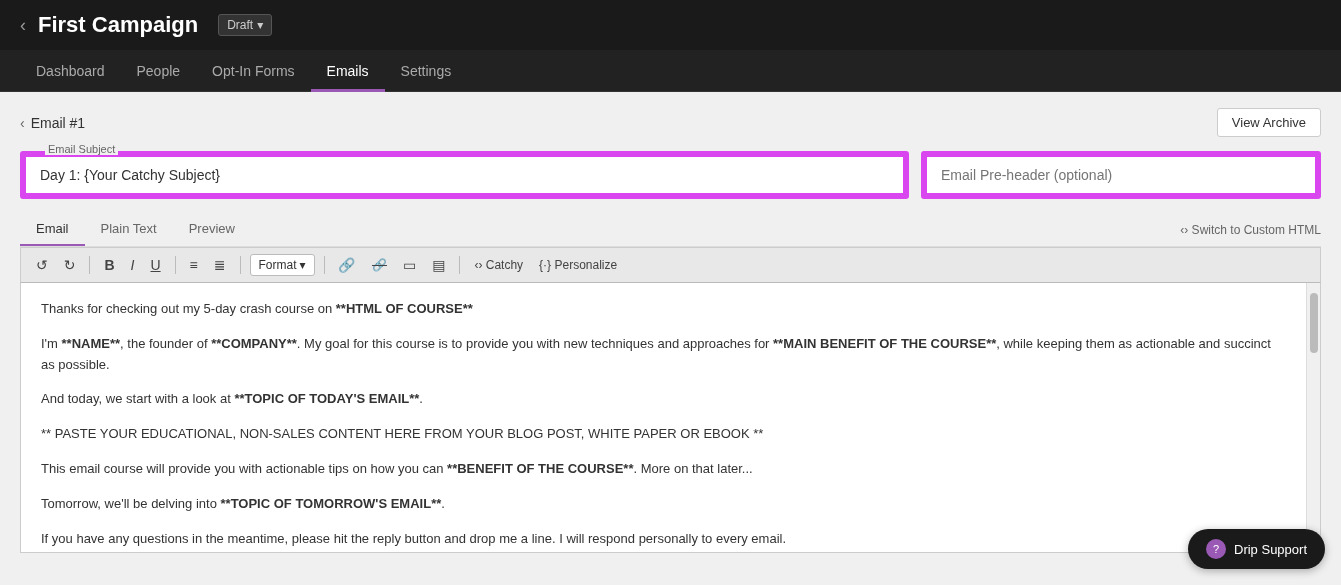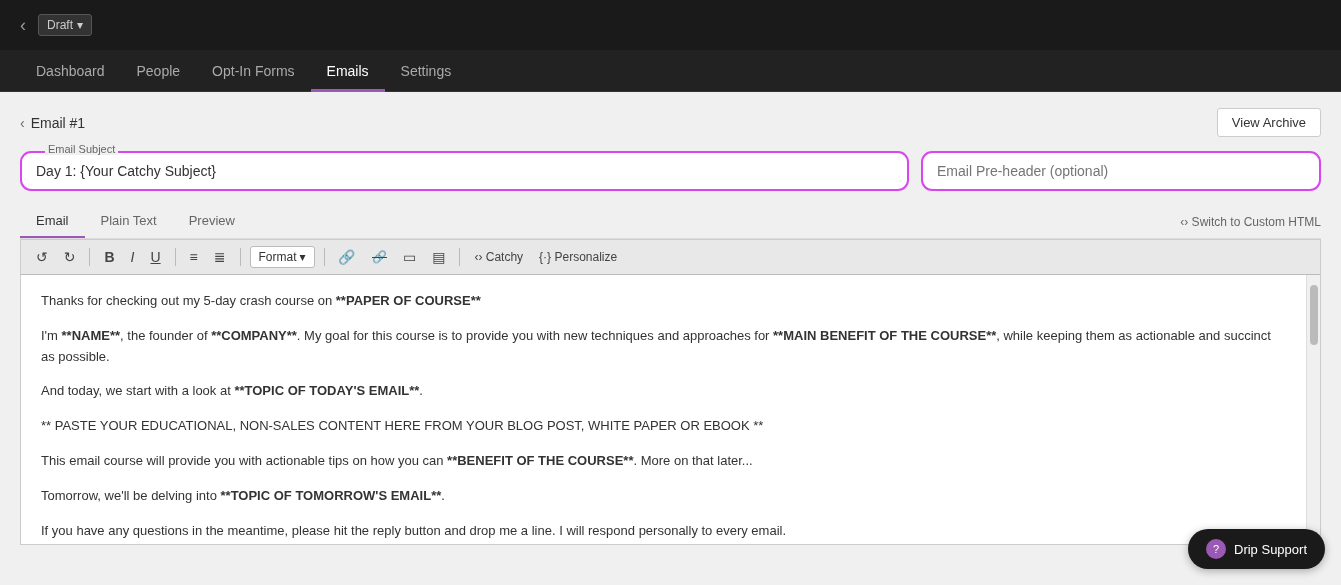--- a/index.html
+++ b/index.html
@@ -115,25 +115,25 @@
       position: absolute;
       top: -8px;
       left: 25px;
       background: #f0f0f0;
       font-size: 11px;
       color: #666;
       padding: 0 3px;
     }
     .field-input {
       width: 100%;
-      border: 2px solid #d946ef;
+      border: 6px solid #d946ef;
       background: #fff;
       padding: 10px 14px;
       font-size: 14px;
-      border-radius: 11px;
+      border-radius: 3px;
       color: #333;
       outline: none;
     }
 
     
     .editor-tabs {
       display: flex;
       align-items: center;
       justify-content: space-between;
       border-bottom: 1px solid #ddd;
@@ -276,20 +276,21 @@
       align-items: center;
       justify-content: center;
       font-size: 11px;
     }
   </style>
 </head>
 <body>
 
 <div class="top-header">
   <span class="back-arrow">‹</span>
+  <span class="campaign-title">First Campaign</span>
   <div class="draft-badge">
     <span>Draft</span>
     <span>▾</span>
   </div>
 </div>
 
 <div class="nav-tabs">
   <div class="nav-tab">Dashboard</div>
   <div class="nav-tab">People</div>
   <div class="nav-tab">Opt-In Forms</div>
@@ -349,21 +350,21 @@
     <button class="toolbar-btn" style="font-size:12px;text-decoration:line-through;">🔗</button>
     <button class="toolbar-btn">▭</button>
     <button class="toolbar-btn">▤</button>
     <div class="toolbar-sep"></div>
     <span class="toolbar-label">‹› Catchy</span>
     <span class="toolbar-label">{·} Personalize</span>
   </div>
 
   <div class="editor-body">
     <div class="editor-content">
-      <p>Thanks for checking out my 5-day crash course on <strong>**PAPER OF COURSE**</strong></p>
+      <p>Thanks for checking out my 5-day crash course on <strong>**HTML OF COURSE**</strong></p>
       <p>I'm <strong>**NAME**</strong>, the founder of <strong>**COMPANY**</strong>. My goal for this course is to provide you with new techniques and approaches for <strong>**MAIN BENEFIT OF THE COURSE**</strong>, while keeping them as actionable and succinct as possible.</p>
       <p>And today, we start with a look at <strong>**TOPIC OF TODAY'S EMAIL**</strong>.</p>
       <p>** PASTE YOUR EDUCATIONAL, NON-SALES CONTENT HERE FROM YOUR BLOG POST, WHITE PAPER OR EBOOK **</p>
       <p>This email course will provide you with actionable tips on how you can <strong>**BENEFIT OF THE COURSE**</strong>. More on that later...</p>
       <p>Tomorrow, we'll be delving into <strong>**TOPIC OF TOMORROW'S EMAIL**</strong>.</p>
       <p>If you have any questions in the meantime, please hit the reply button and drop me a line. I will respond personally to every email.</p>
 
     </div>
     <div class="editor-scrollbar">
       <div class="scrollbar-thumb"></div>

